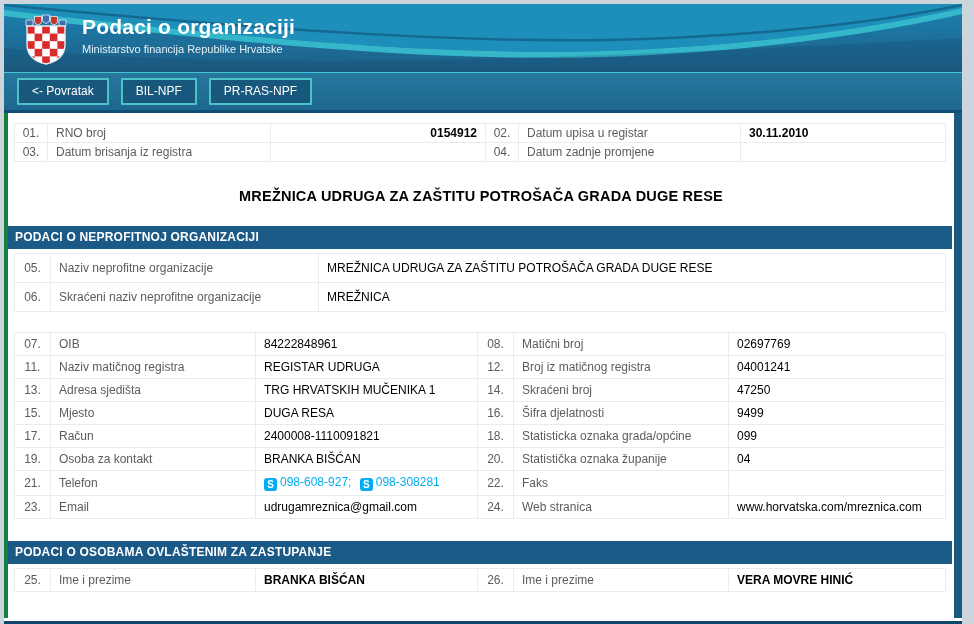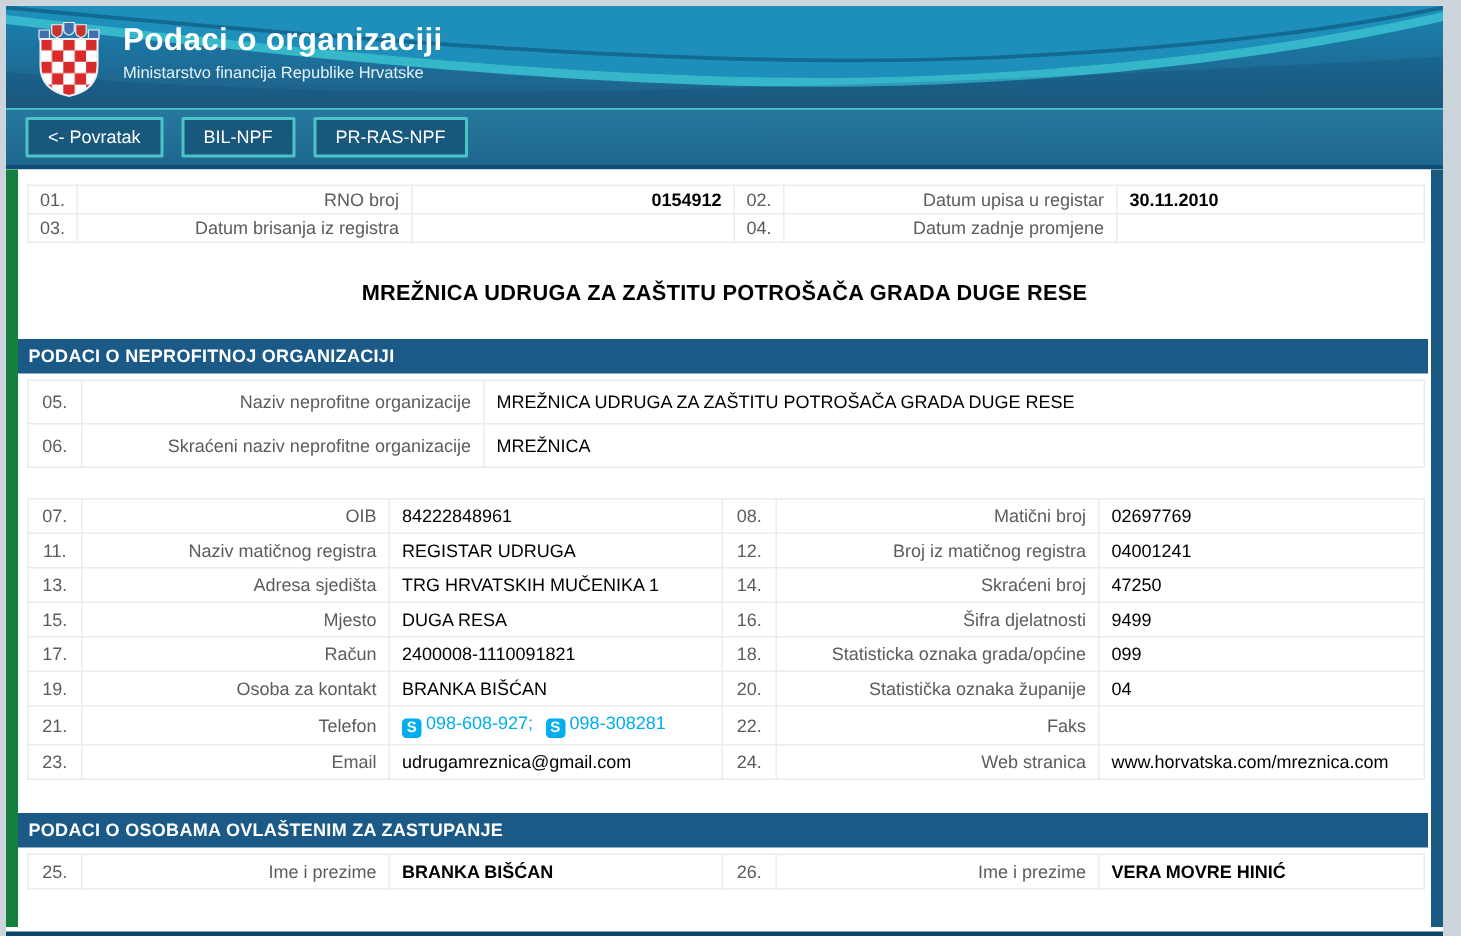--- a/index.html
+++ b/index.html
@@ -15,28 +15,28 @@
   .h-title{font-size:21px;font-weight:bold;letter-spacing:0.2px;}
   .h-sub{font-size:11px;color:#e4f2f8;margin-top:4px;}
 
   
   .toolbar{height:37px;background:linear-gradient(#27789e,#1e678f);border-bottom:3px solid #0f4d74;
            display:flex;align-items:center;padding-left:13px;gap:12px;}
   .tb-btn{background:#19587d;border:2px solid #4cc3c7;color:#ffffff;font-family:"Liberation Sans",sans-serif;
           font-size:12px;padding:4px 13px 5px;border-radius:1px;cursor:pointer;line-height:14px;}
 
   
-  .content{position:relative;height:505px;background:#fff;border-left:8px solid #15803d;border-right:8px solid #1b5a80;}
+  .content{position:relative;height:505px;background:#fff;border-left:4px solid #15803d;border-right:8px solid #1b5a80;}
   .inner{padding-top:10px;}
   .bottom-bar{position:absolute;left:0;bottom:0;width:958px;height:3px;background:#0d4668;}
 
   .grid{width:932px;margin-left:6px;border-collapse:collapse;table-layout:fixed;font-size:12px;}
   .grid td{border:1px solid #ebebeb;padding:4px 8px;overflow:hidden;}
   .grid td.num{color:#5c5c5c;text-align:center;padding-left:2px;padding-right:2px;white-space:nowrap;}
-  .grid td.label{color:#5c5c5c;text-align:right;}
+  .grid td.label{color:#5c5c5c;}
   .grid td.value{color:#000;white-space:nowrap;}
   .grid td.value.r{text-align:right;}
   .registry td{padding-top:2px;padding-bottom:2px;}
   .registry .value{font-weight:bold;}
   .names td{padding-top:7px;padding-bottom:7px;}
   .names .value{white-space:nowrap;}
   .details{margin-top:20px;}
   .reps{margin-top:4px;}
   .reps .value{font-weight:bold;}
 

